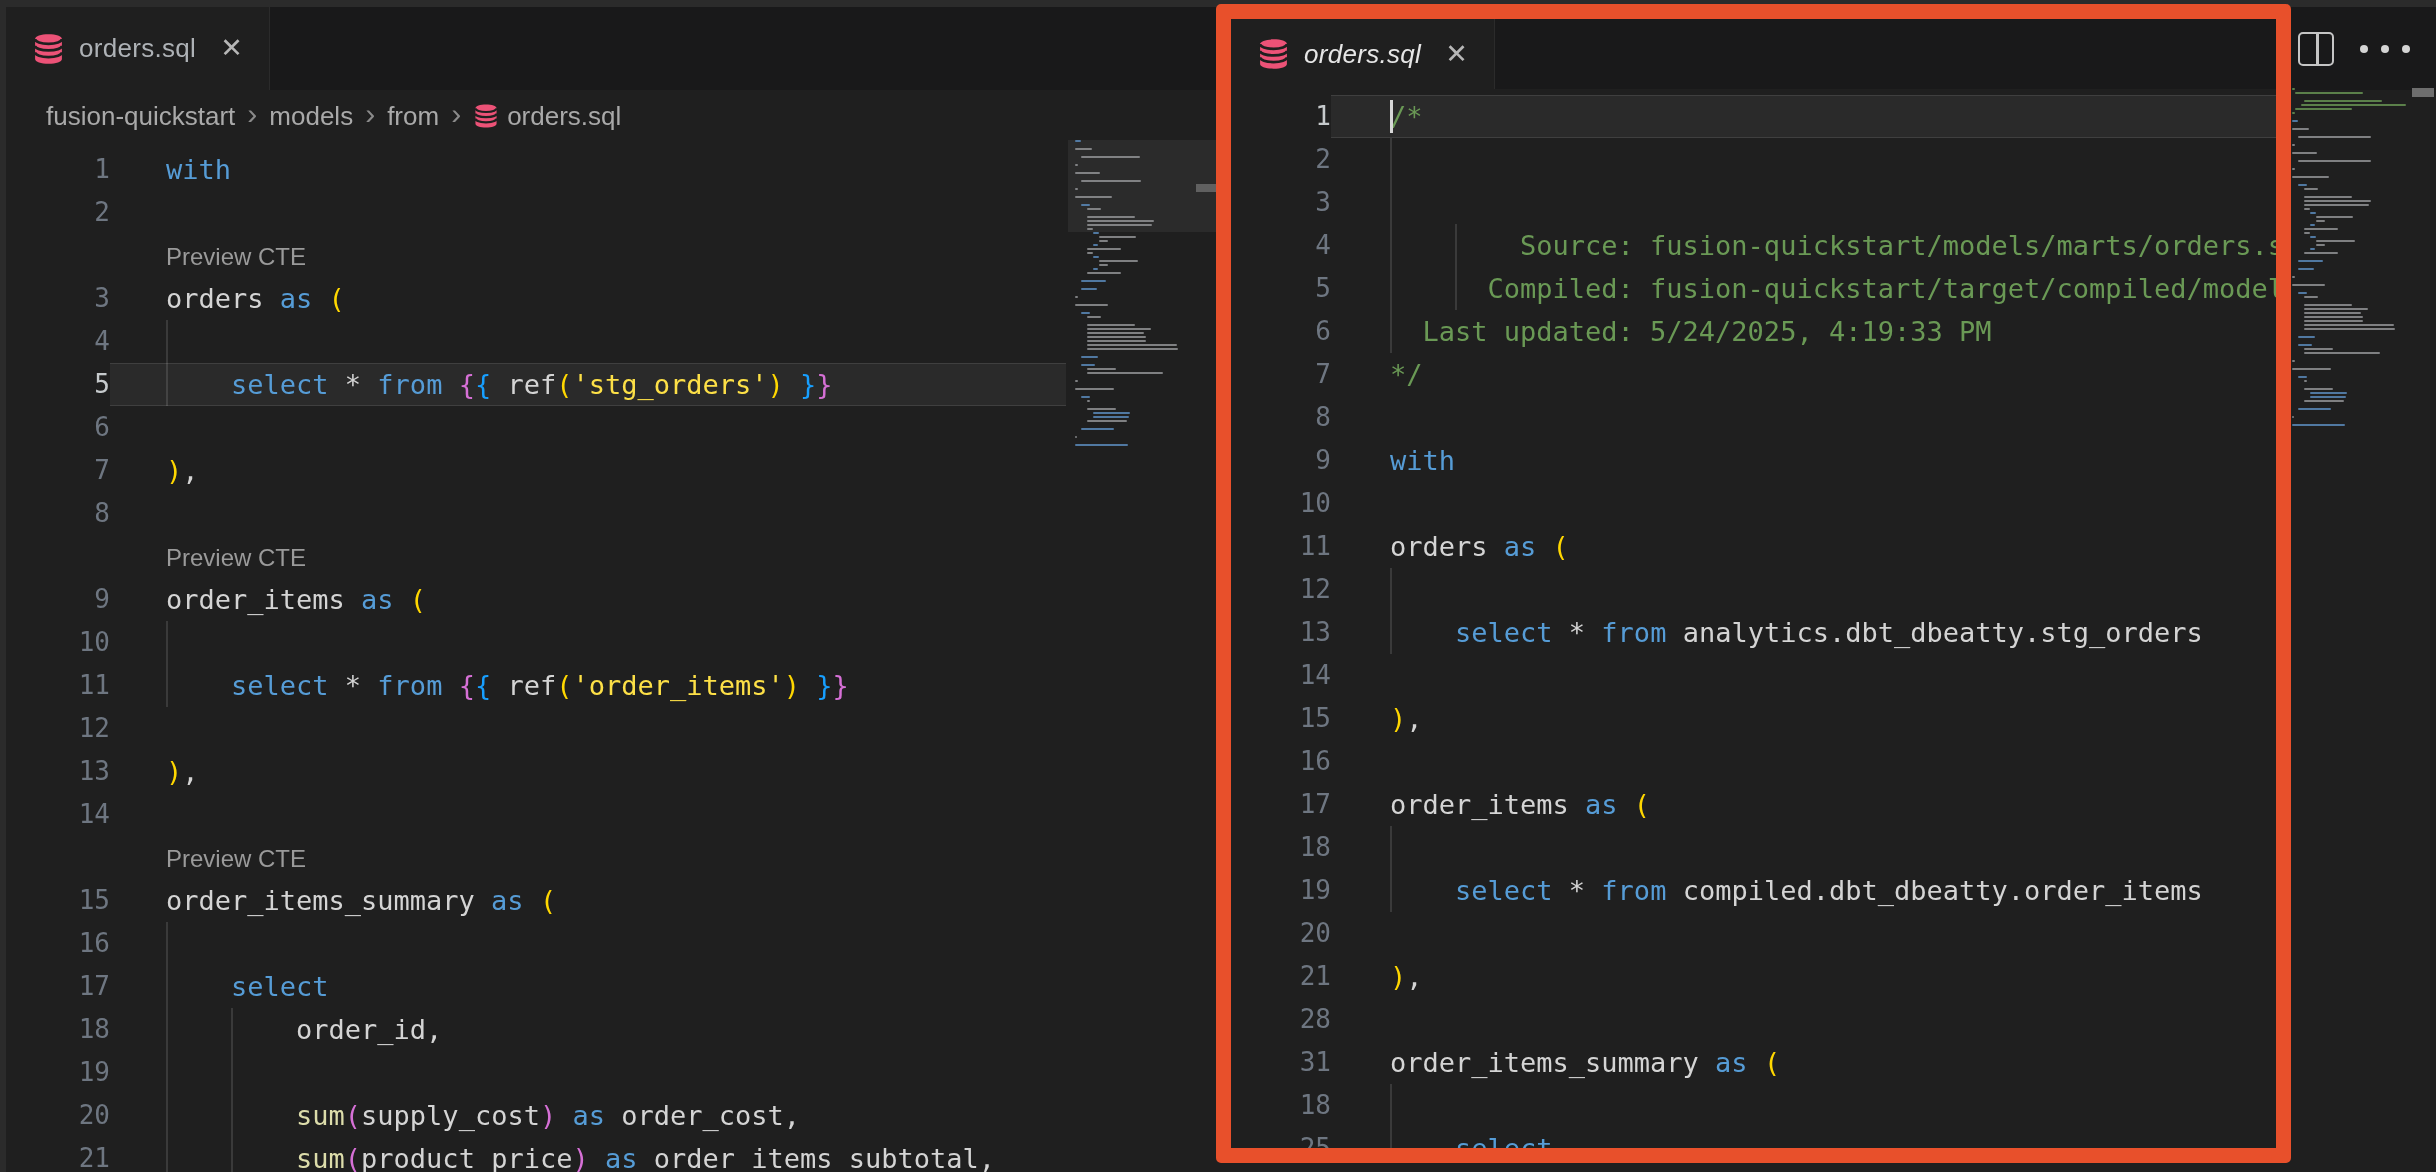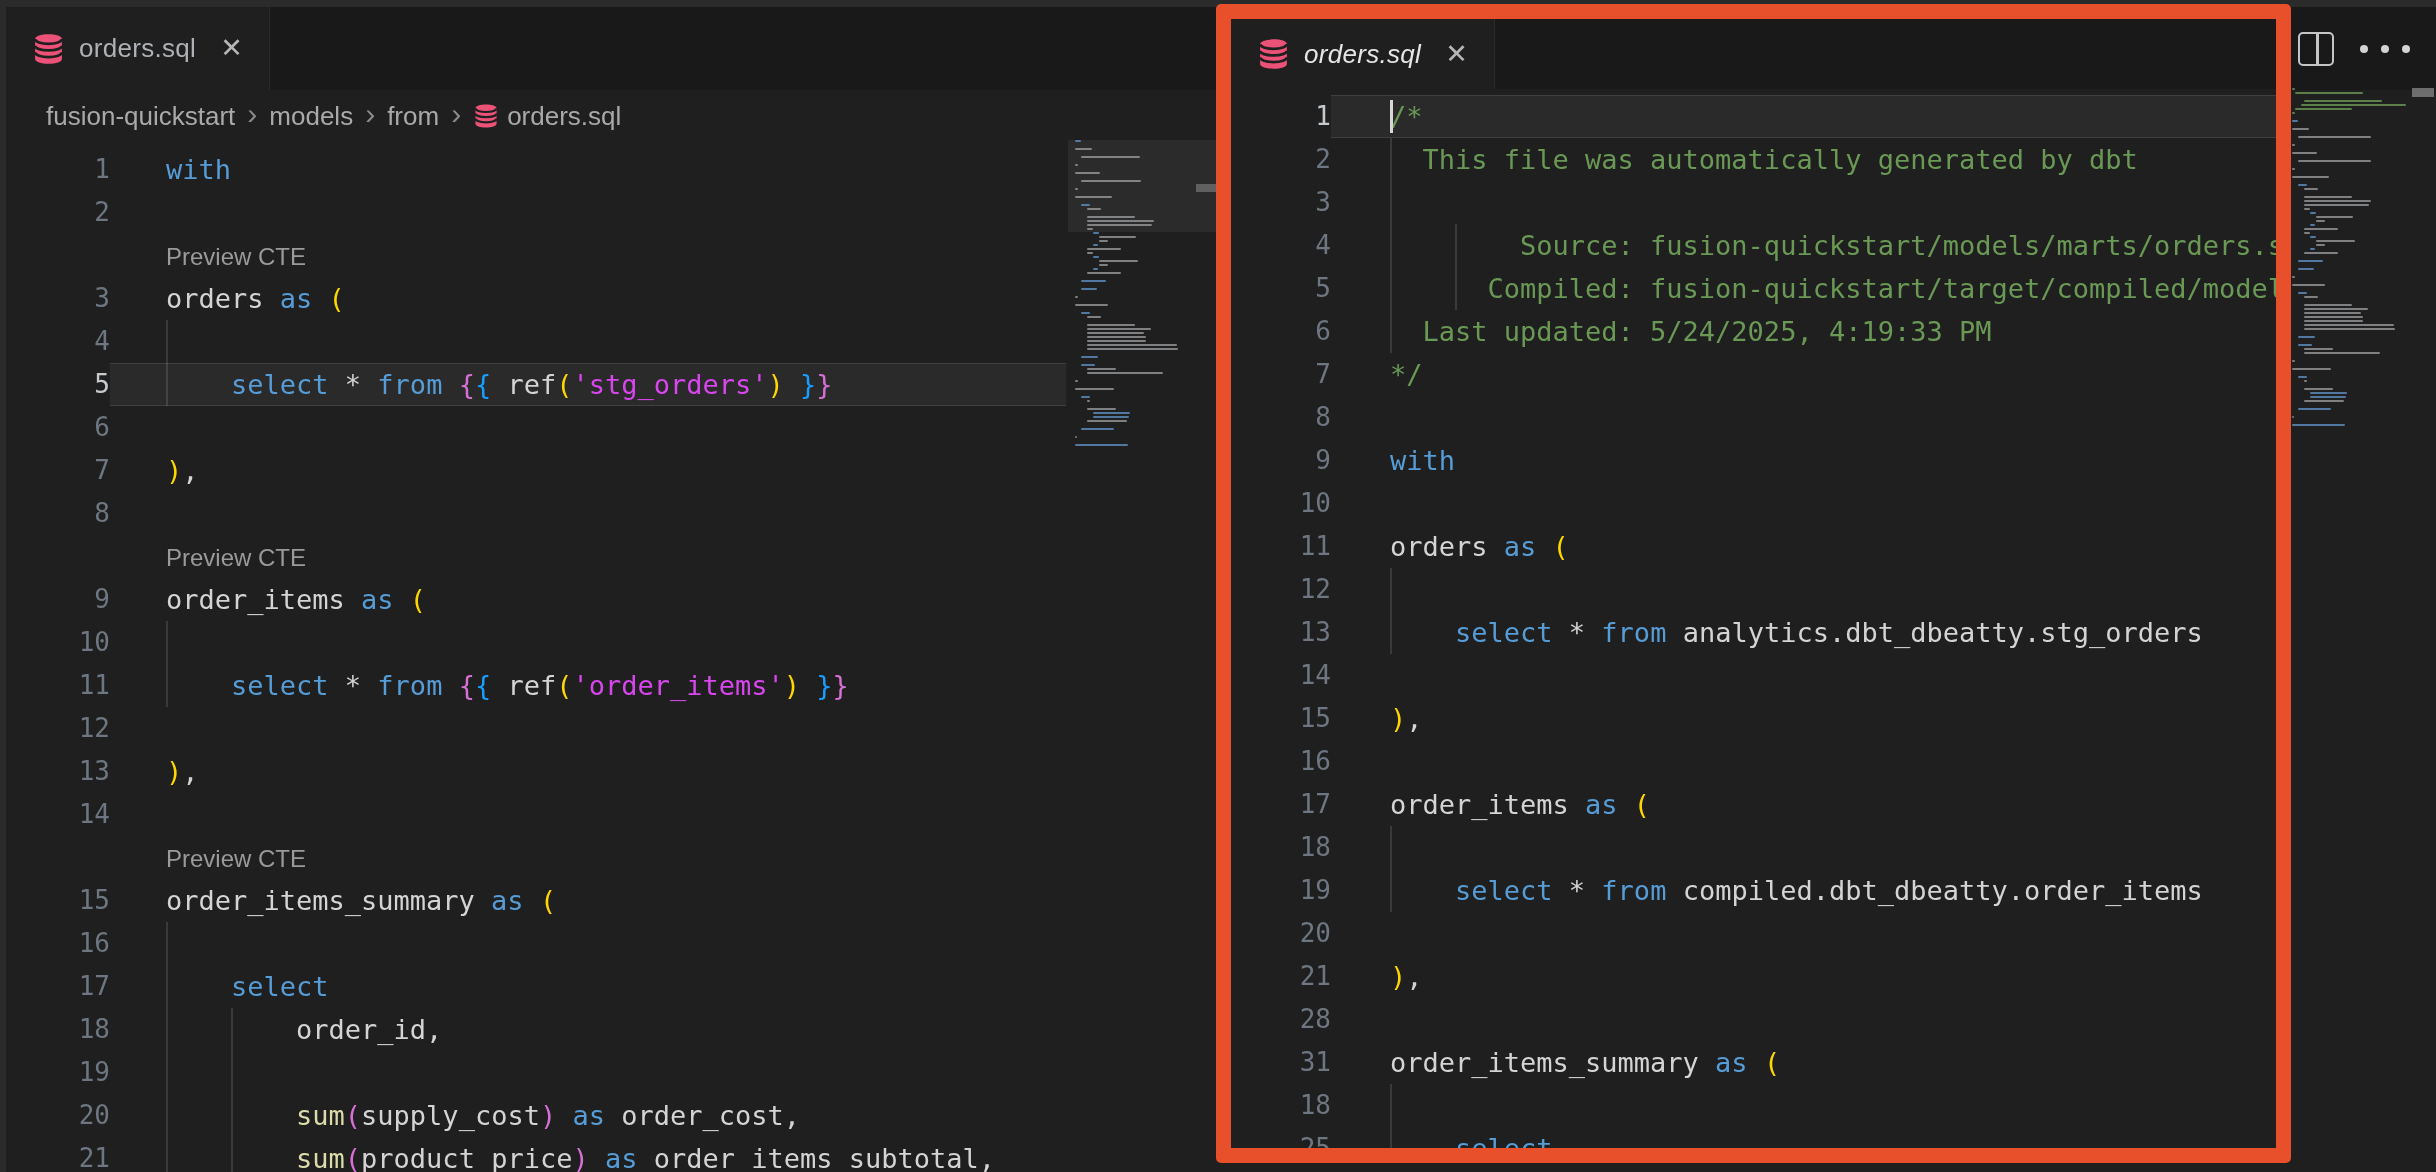--- a/index.html
+++ b/index.html
@@ -32,21 +32,21 @@
   .num{flex:0 0 auto;text-align:right;color:#6e7681;font-size:26px;}
   .code{position:relative;flex:1 1 auto;height:100%;}
   .row.hl .code{background:rgba(255,255,255,.05);
       box-shadow:inset 0 1px 0 rgba(255,255,255,.10), inset 0 -1px 0 rgba(255,255,255,.10);}
   .row.hl .num{color:#c6cacc;}
   .lens-row{height:43px;line-height:46px;font-family:"Liberation Sans",sans-serif;
       font-size:24px;color:#9a9a9a;cursor:pointer;}
   .guide{position:absolute;top:0;bottom:0;width:2px;background:rgba(255,255,255,.12);}
   .cursor{position:absolute;top:5px;width:3px;height:33px;background:#d7d7d7;}
   .tok-kw{color:#569cd6;} .tok-id{color:#d4d4d4;} .tok-y{color:#ffd700;}
-  .tok-m{color:#d670d6;} .tok-b{color:#179fff;} .tok-str{color:#d946ef;}
+  .tok-m{color:#d670d6;} .tok-b{color:#179fff;} .tok-str{color:#fde047;}
   .tok-fn{color:#dcdcaa;} .tok-cm{color:#6a9955;}
   
   .minimap{overflow:hidden;}
   .mslot{height:4px;}
   .mbar{height:2px;border-radius:1px;opacity:.8;}
   .m-viewport{background:rgba(255,255,255,.055);}
   
   #highlight-box{left:1216px;top:4px;width:1075px;height:1159px;
      border:15px solid #e8502b;border-radius:5px;pointer-events:none;z-index:6;}
   
@@ -323,21 +323,21 @@
       <svg class="db-icon" viewBox="0 0 16 16">
         <path fill="#ec5277" d="M1.5 3.2C1.5 1.85 4.4.9 8 .9s6.5.95 6.5 2.3v9.6c0 1.35-2.9 2.3-6.5 2.3s-6.5-.95-6.5-2.3z"></path>
         <path fill="none" stroke="#1f1f1f" stroke-width="1.3" d="M1.5 3.2c0 1.35 2.9 2.3 6.5 2.3s6.5-.95 6.5-2.3M1.5 6.4c0 1.35 2.9 2.3 6.5 2.3s6.5-.95 6.5-2.3M1.5 9.6c0 1.35 2.9 2.3 6.5 2.3s6.5-.95 6.5-2.3"></path>
       </svg>
       <span class="tab-label italic">orders.sql</span>
       <span class="tab-close">✕</span>
     </div>
   </div>
   <div id="right-code" class="code-area">
       <div class="row hl"><span class="num" style="width: 100px;">1</span><div class="code" style="padding-left: 59px;"><div class="cursor" style="left: 59px;"></div><span class="tok-cm">/*</span></div></div>
-      <div class="row"><span class="num" style="width: 100px;">2</span><div class="code" style="padding-left: 59px;"><div class="guide" style="left: 59px;"></div><span class="tok-cm">  This file was automatically generated by dbt</span></div></div>
+      <div class="row"><span class="num" style="width: 100px;">2</span><div class="code" style="padding-left: 59px;"><div class="guide" style="left: 59px;"></div></div></div>
       <div class="row"><span class="num" style="width: 100px;">3</span><div class="code" style="padding-left: 59px;"><div class="guide" style="left: 59px;"></div></div></div>
       <div class="row"><span class="num" style="width: 100px;">4</span><div class="code" style="padding-left: 59px;"><div class="guide" style="left: 59px;"></div><div class="guide" style="left: 124.04px;"></div><span class="tok-cm">        Source: fusion-quickstart/models/marts/orders.sql</span></div></div>
       <div class="row"><span class="num" style="width: 100px;">5</span><div class="code" style="padding-left: 59px;"><div class="guide" style="left: 59px;"></div><div class="guide" style="left: 124.04px;"></div><span class="tok-cm">      Compiled: fusion-quickstart/target/compiled/models/marts/orders.sql</span></div></div>
       <div class="row"><span class="num" style="width: 100px;">6</span><div class="code" style="padding-left: 59px;"><div class="guide" style="left: 59px;"></div><span class="tok-cm">  Last updated: 5/24/2025, 4:19:33 PM</span></div></div>
       <div class="row"><span class="num" style="width: 100px;">7</span><div class="code" style="padding-left: 59px;"><span class="tok-cm">*/</span></div></div>
       <div class="row"><span class="num" style="width: 100px;">8</span><div class="code" style="padding-left: 59px;"></div></div>
       <div class="row"><span class="num" style="width: 100px;">9</span><div class="code" style="padding-left: 59px;"><span class="tok-kw">with</span></div></div>
       <div class="row"><span class="num" style="width: 100px;">10</span><div class="code" style="padding-left: 59px;"></div></div>
       <div class="row"><span class="num" style="width: 100px;">11</span><div class="code" style="padding-left: 59px;"><span class="tok-id">orders </span><span class="tok-kw">as</span><span class="tok-id"> </span><span class="tok-y">(</span></div></div>
       <div class="row"><span class="num" style="width: 100px;">12</span><div class="code" style="padding-left: 59px;"><div class="guide" style="left: 59px;"></div></div></div>

